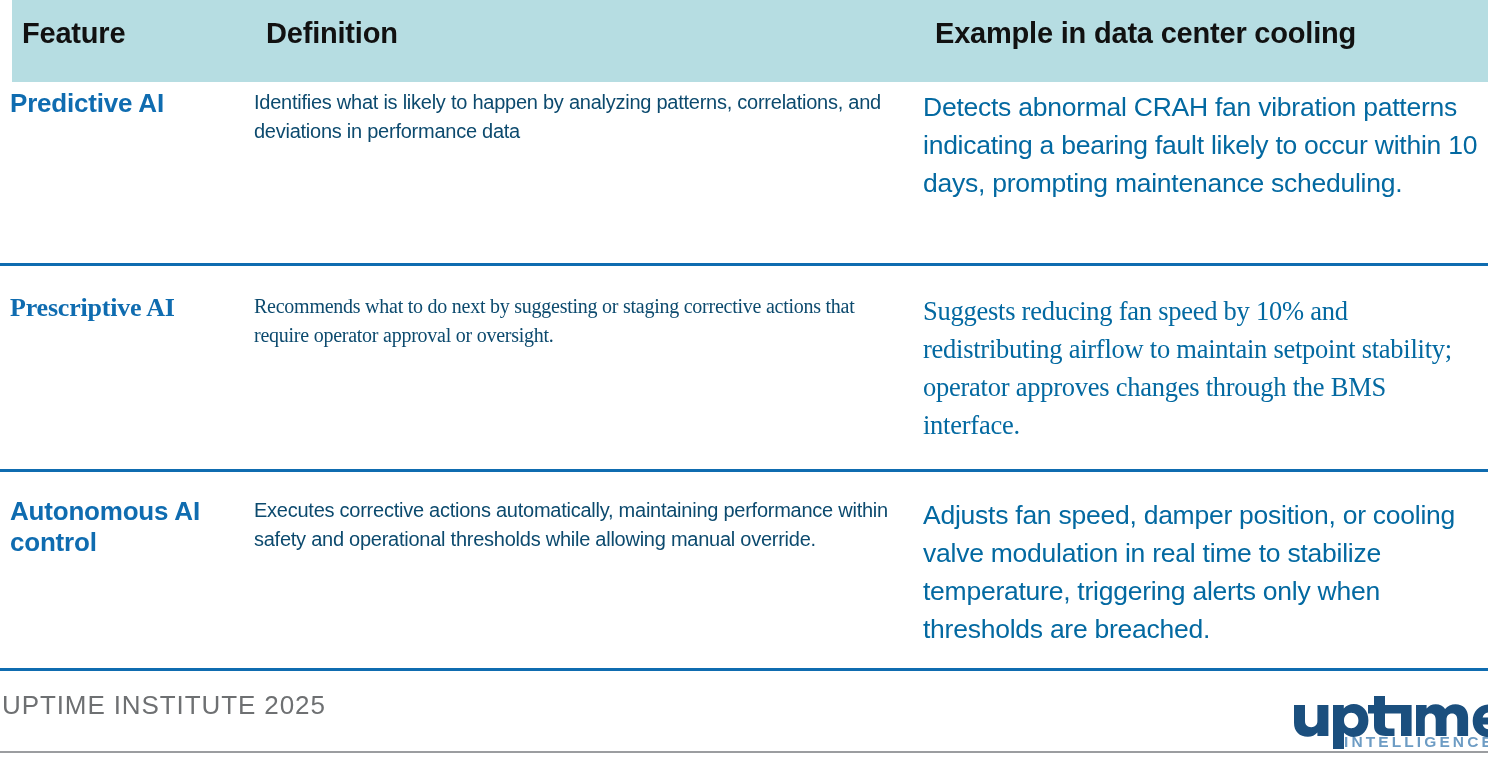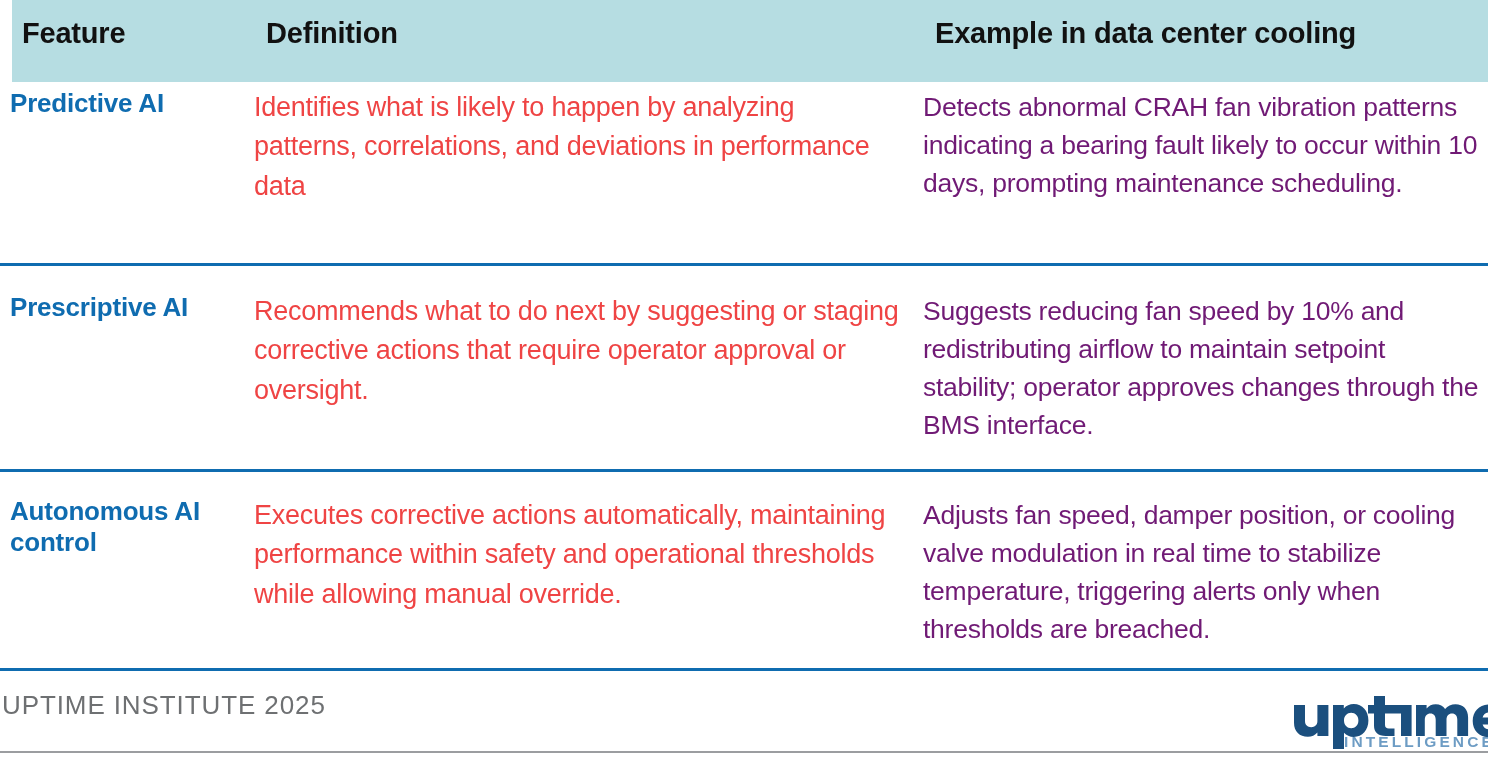--- a/index.html
+++ b/index.html
@@ -66,37 +66,37 @@
     width: 235px;
     font-size: 26px;
     font-weight: bold;
     color: #0f6cb0;
     line-height: 1.20;
     letter-spacing: -0.2px;
   }
   .cell-definition {
     left: 254px;
     width: 650px;
-    font-size: 27px;
+    font-size: 20px;
     font-weight: normal;
-    color: #ef4444;
+    color: #0c4a6e;
     line-height: 1.46;
     letter-spacing: -0.25px;
   }
   .cell-example {
     left: 923px;
     width: 560px;
     font-size: 26.5px;
     font-weight: normal;
-    color: #701a75;
+    color: #0369a1;
     line-height: 1.44;
     letter-spacing: -0.25px;
   }
   .row-1 .cell { padding-top: 22px; }
-  .row-2 .cell { padding-top: 21px; }
+  .row-2 .cell { padding-top: 21px; font-family: Liberation Serif, serif; }
   .row-3 .cell { padding-top: 19px; }
 
   
   .rule {
     position: absolute;
     left: 0;
     width: 1488px;
     height: 3px;
     background: #0f6cb0;
   }

